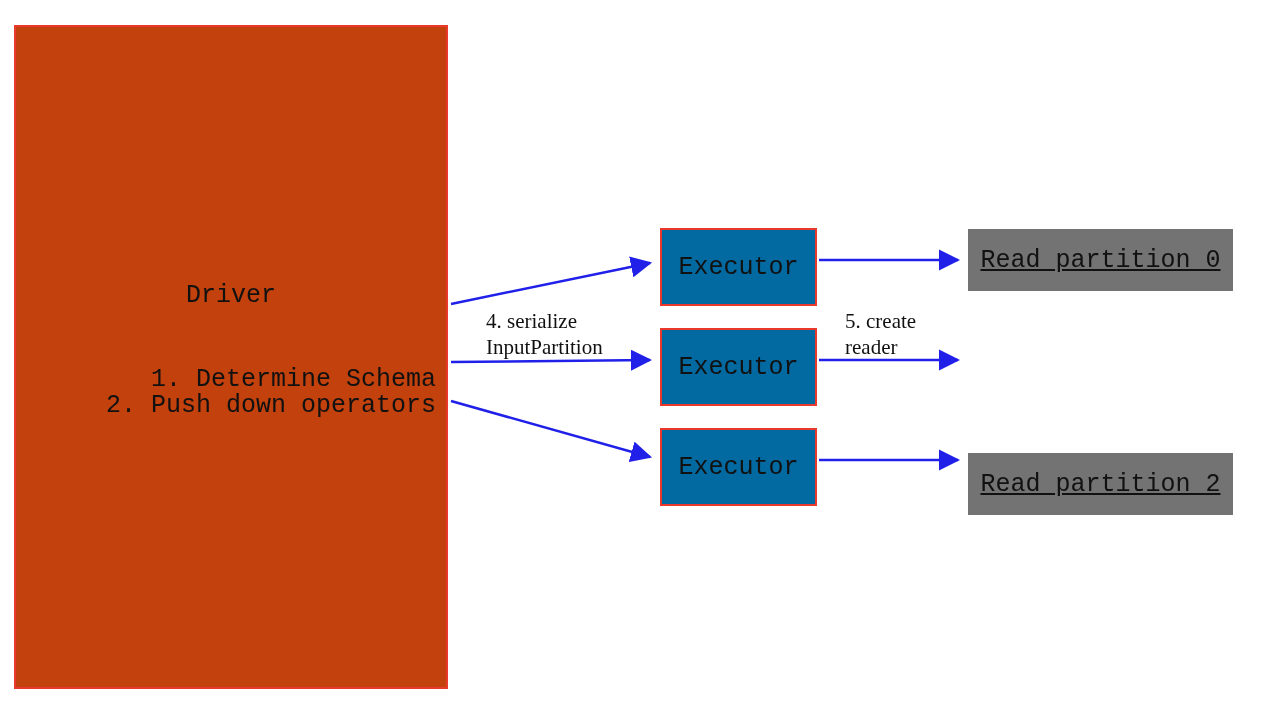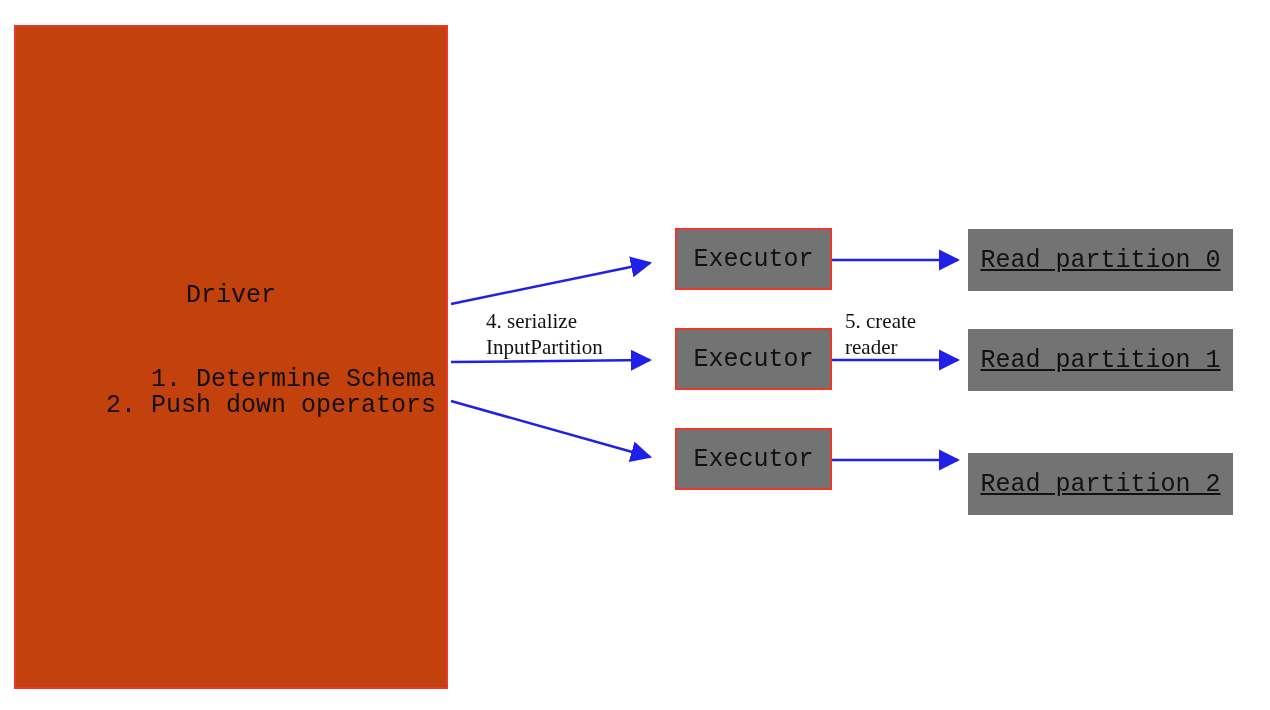--- a/index.html
+++ b/index.html
@@ -57,25 +57,25 @@
     position: absolute;
     box-sizing: border-box;
     display: flex;
     align-items: center;
     justify-content: center;
     font-size: 25px;
     color: #111111;
     white-space: nowrap;
   }
   .executor {
-    left: 675px;
+    left: 660px;
     width: 157px;
-    height: 62px;
+    height: 78px;
     border: 2px solid #e8392c;
-    background: #737373;
+    background: #0369a1;
   }
   .executor.e0 { top: 228px; }
   .executor.e1 { top: 328px; }
   .executor.e2 { top: 428px; }
   .partition {
     left: 968px;
     width: 265px;
     height: 62px;
     background: #737373;
     border: none;
@@ -129,21 +129,20 @@
       <div class="step">1. Determine Schema</div>
       <div class="step">2. Push down operators</div>
     </div>
   </div>
 
   <div class="node executor e0">Executor</div>
   <div class="node executor e1">Executor</div>
   <div class="node executor e2">Executor</div>
 
   <div class="node partition p0">Read partition 0</div>
-  <div class="node partition p1">Read partition 1</div>
   <div class="node partition p2">Read partition 2</div>
 
   <div class="edge-label serialize">
     <div>4. serialize</div>
     <div>InputPartition</div>
   </div>
 
   <div class="edge-label reader">
     <div>5. create</div>
     <div>reader</div>

